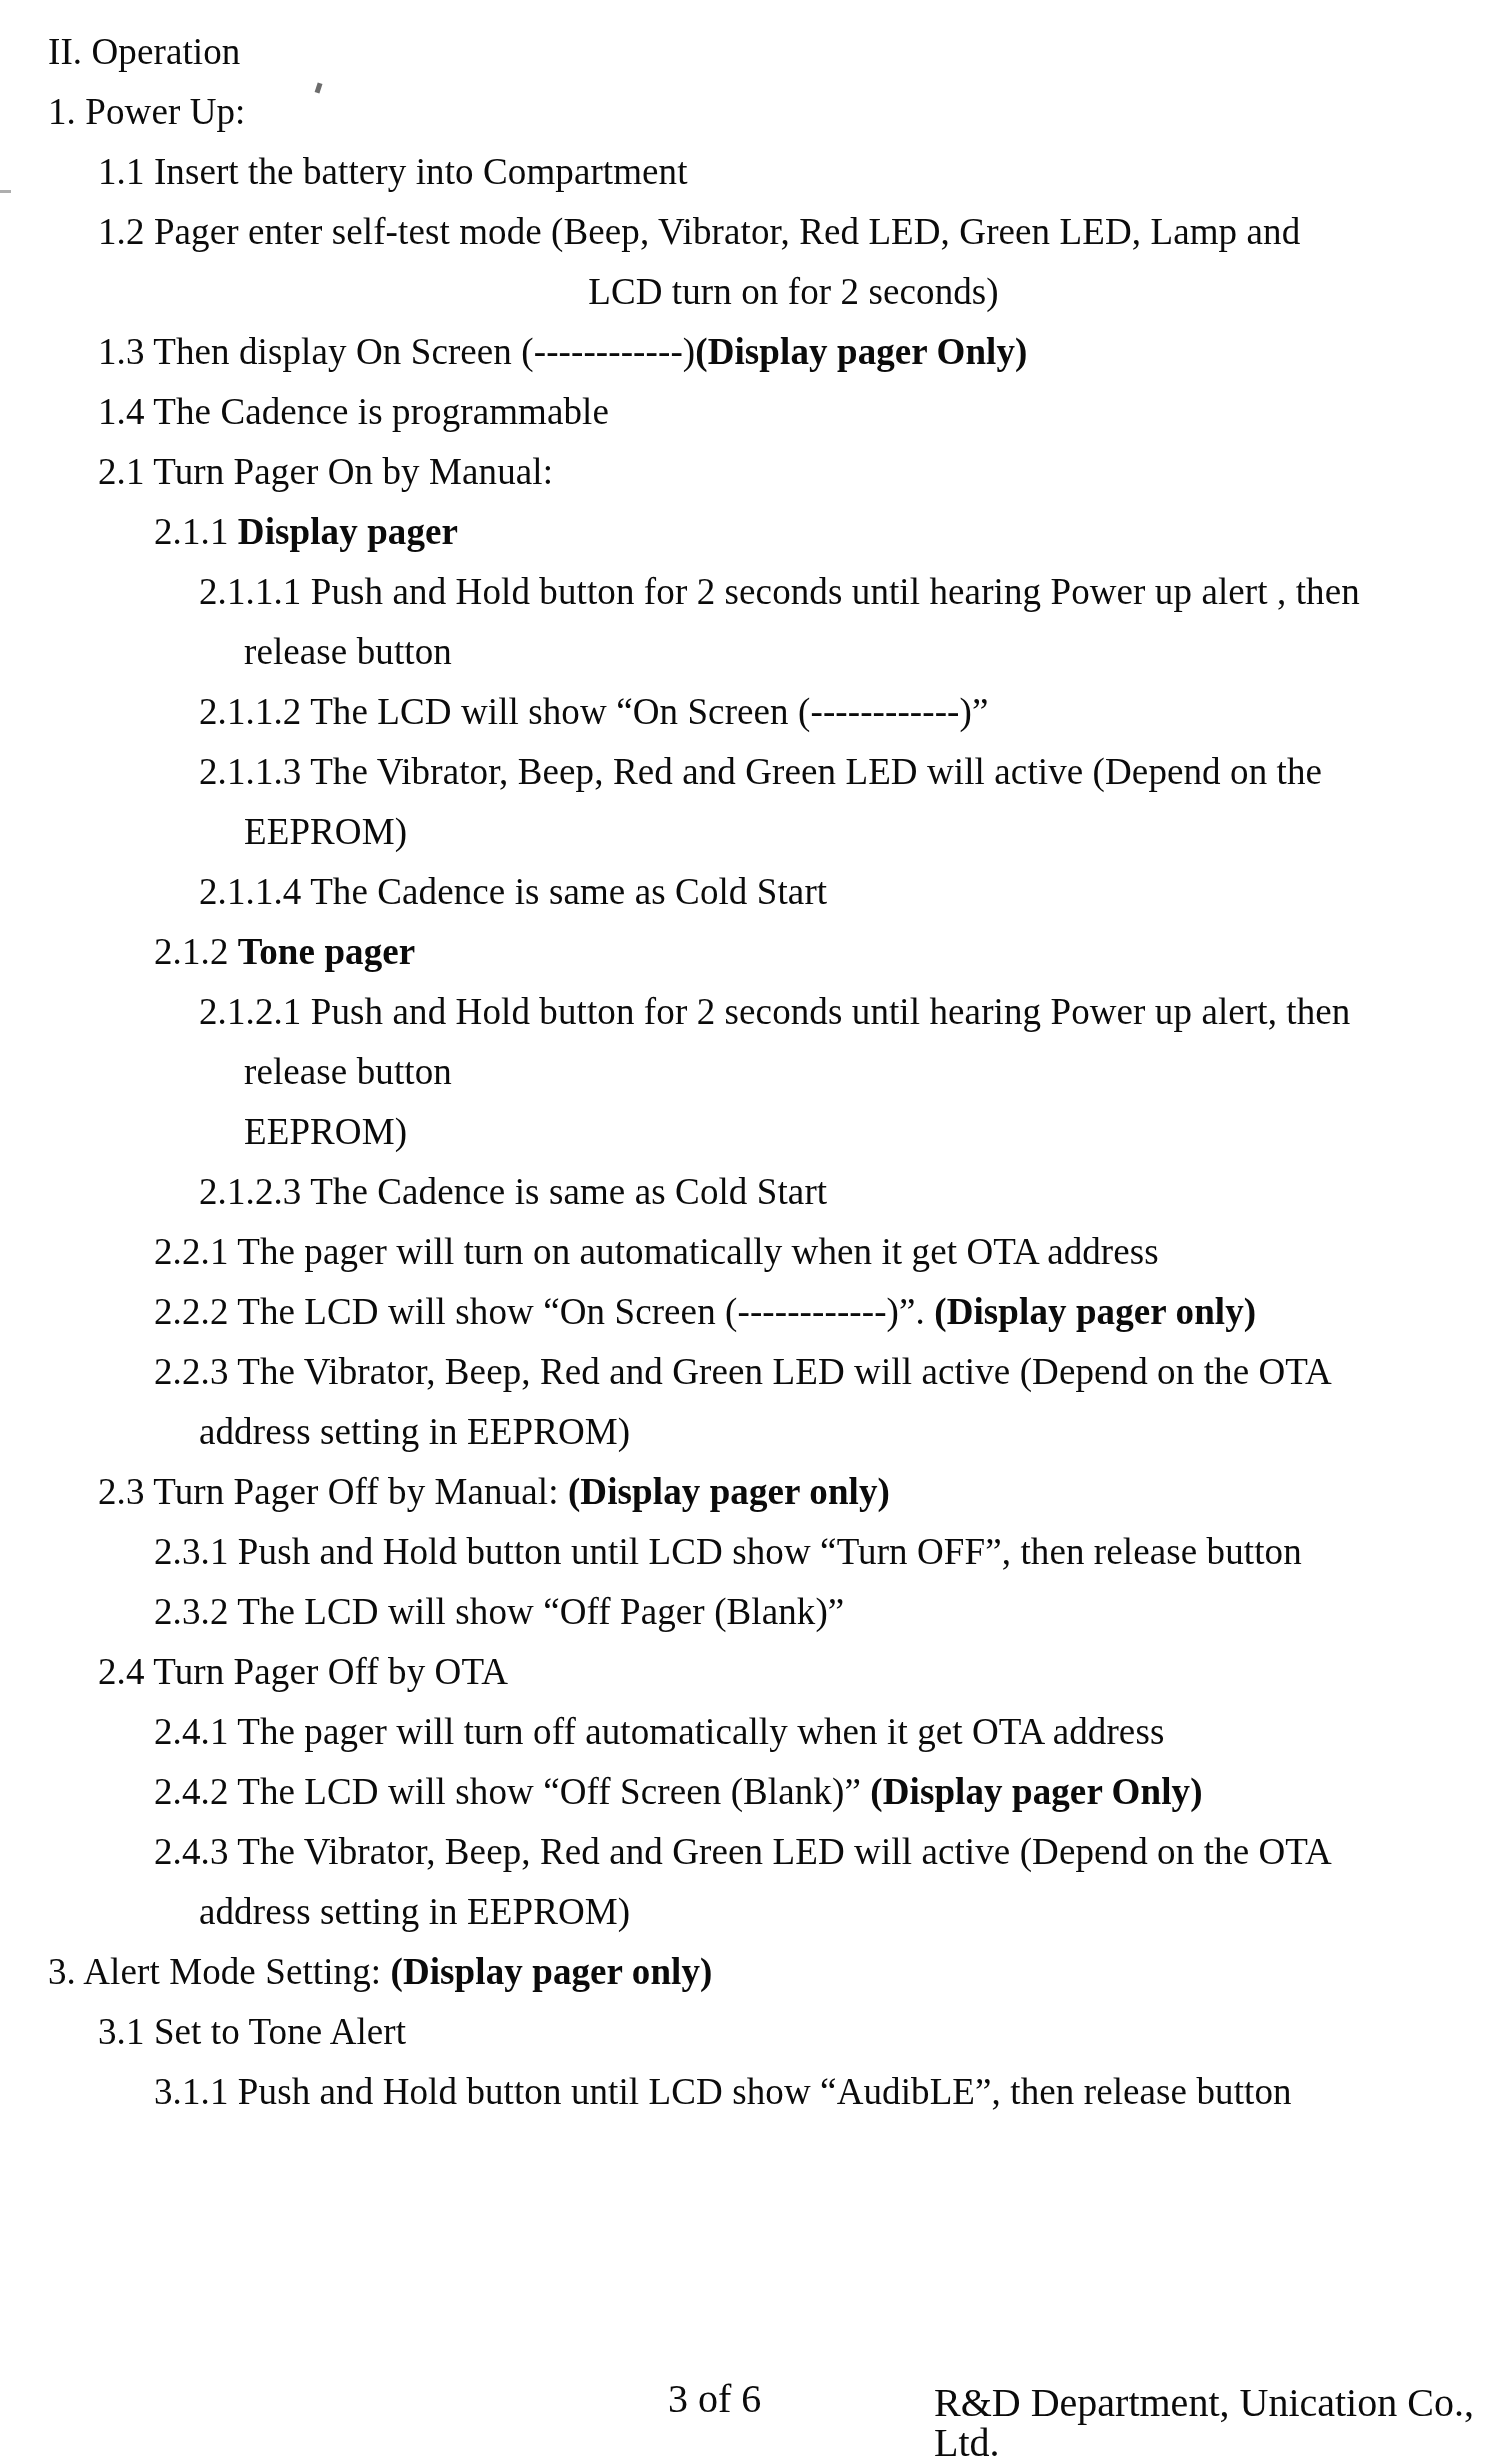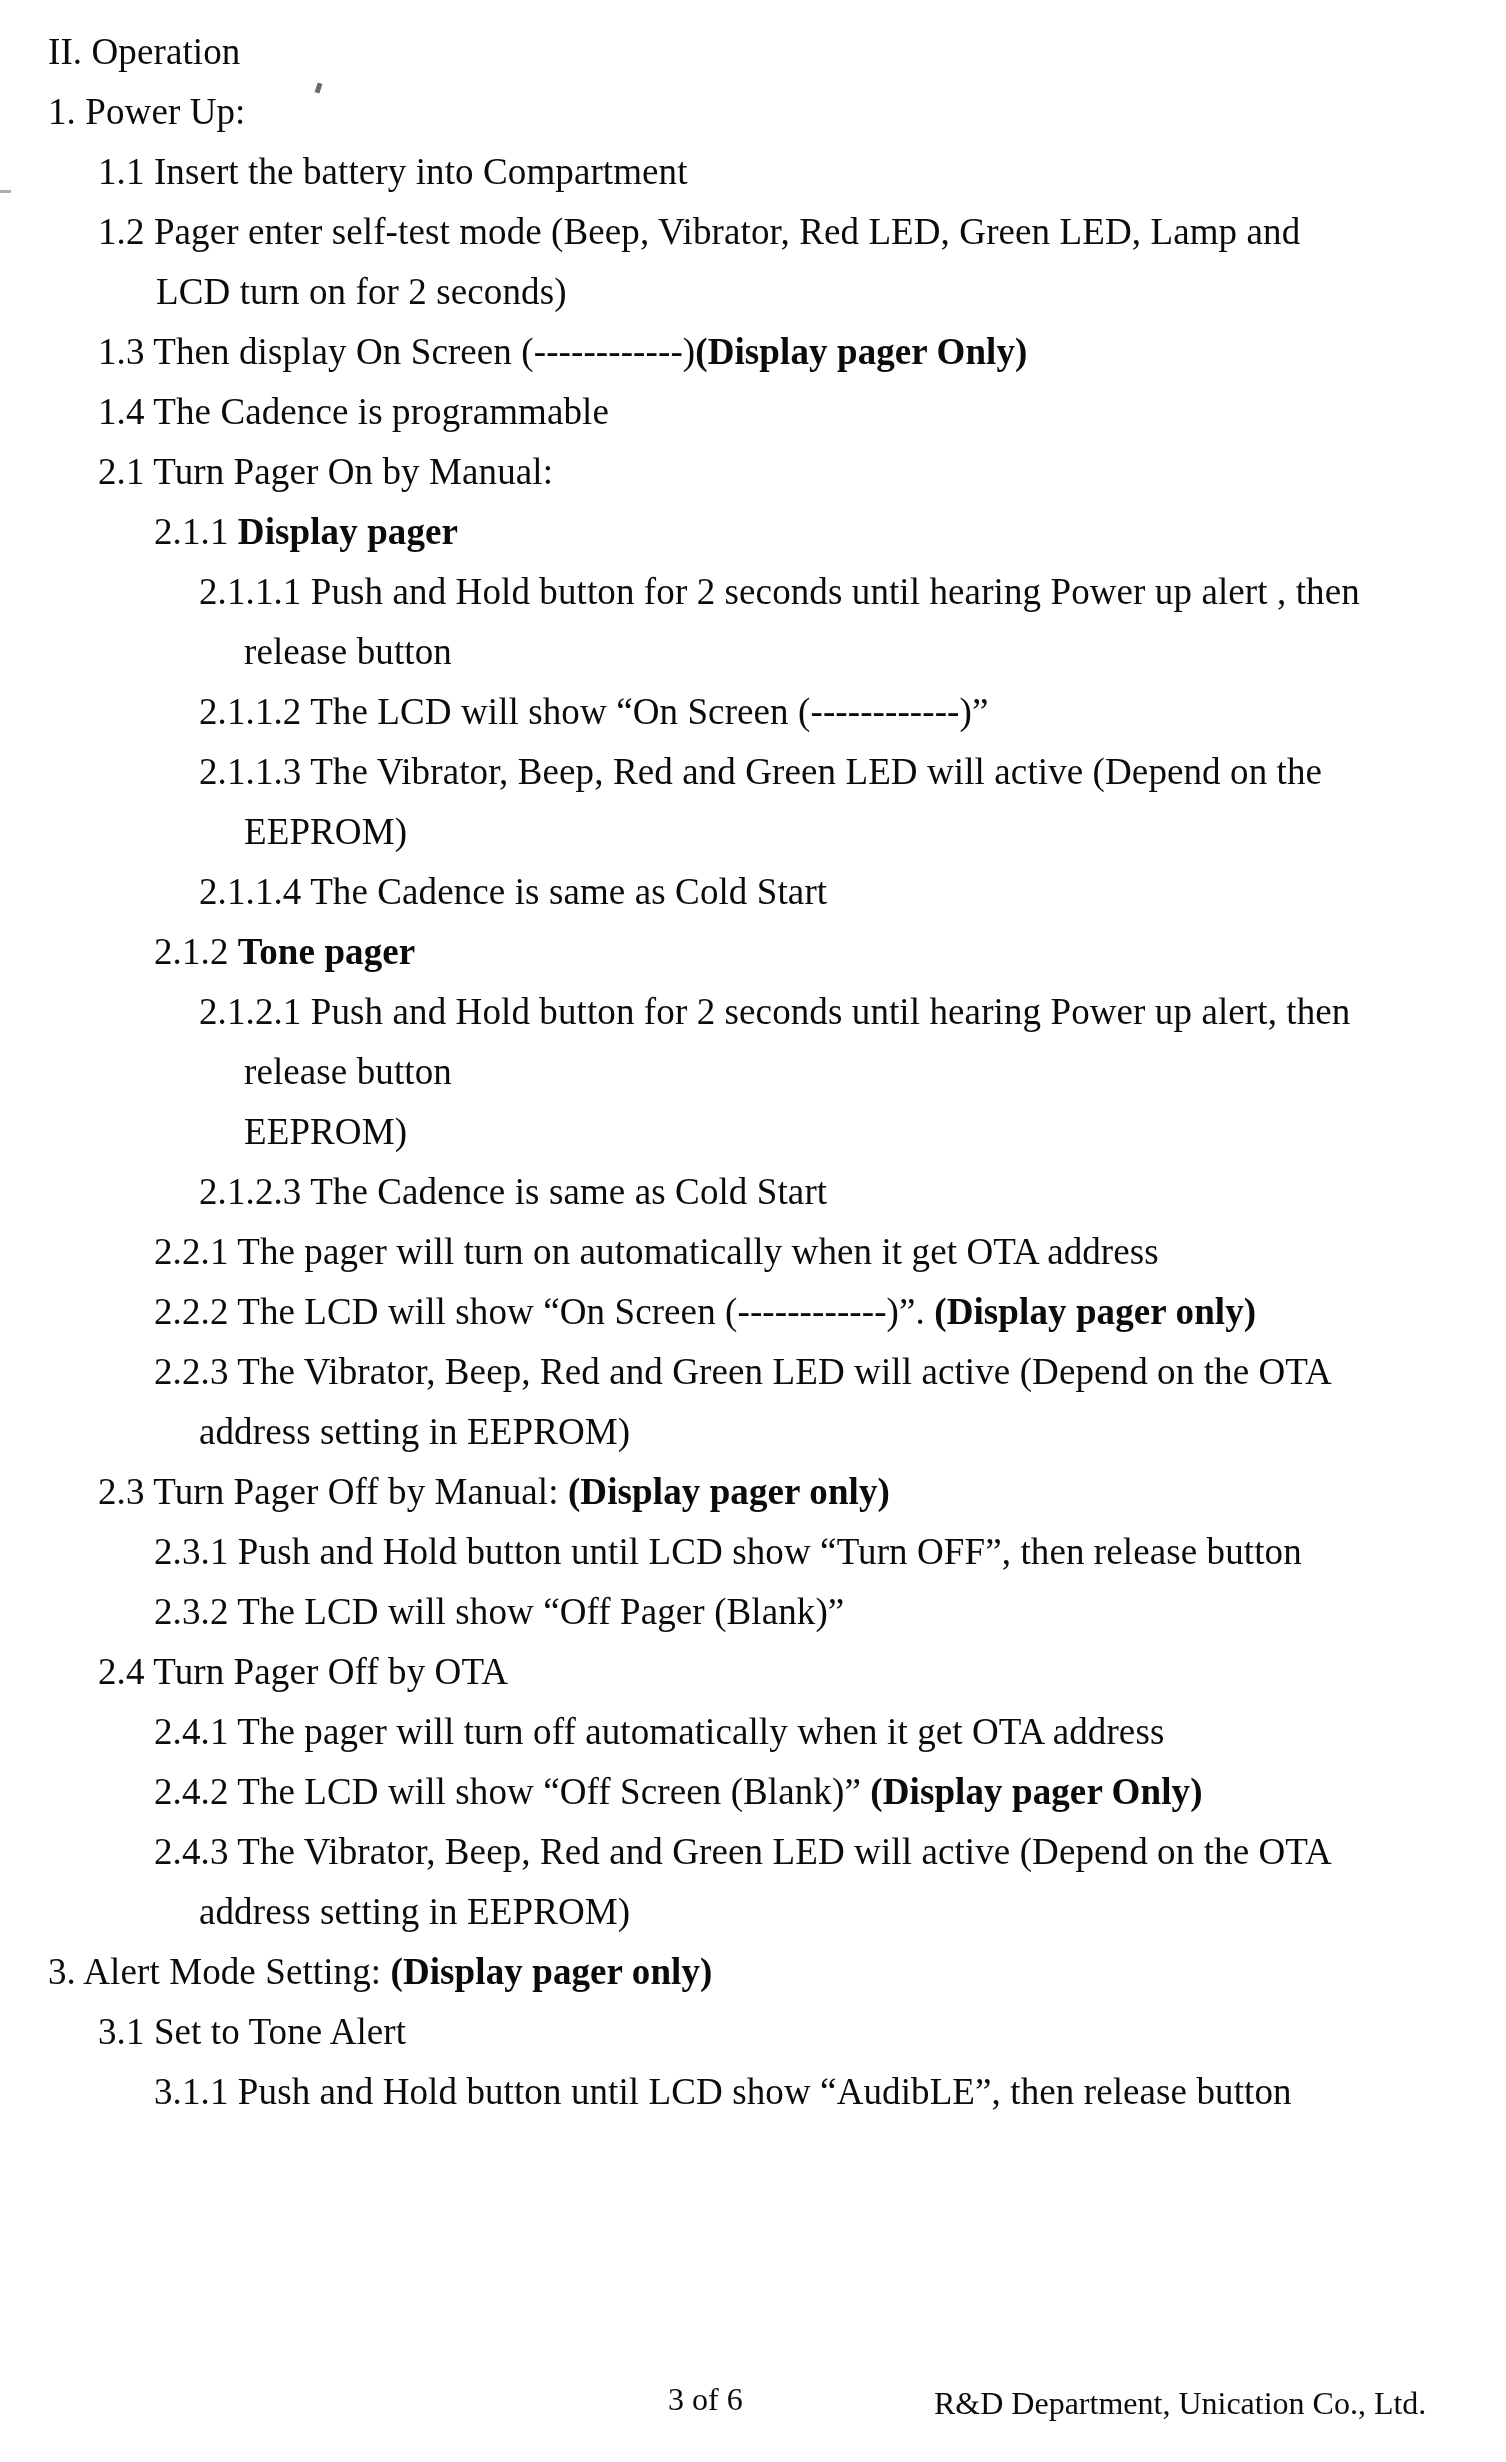--- a/index.html
+++ b/index.html
@@ -29,21 +29,21 @@
     font-size: 37px;
     line-height: 60px;
   }
   .line {
     white-space: nowrap;
     letter-spacing: 0.1px;
   }
   
   .lv0  { padding-left: 0px;   }   
   .lv1  { padding-left: 50px;  }   
-  .lv1w { padding-left: 108px; }   
+  .lv1w { padding-left: 108px; text-align: center; }   
   .lv2  { padding-left: 106px; }   
   .lv2w { padding-left: 151px; }   
   .lv3  { padding-left: 151px; }   
   .lv3w { padding-left: 196px; }   
 
   .b { font-weight: bold; text-align: right; }
 
   .stray-tick {
     position: absolute;
     left: 316px;
@@ -62,21 +62,21 @@
     height: 3.2px;
     background: #9a9a9a;
     opacity: .8;
   }
 
   #footer {
     position: absolute;
     left: 0;
     right: 0;
     top: 2379px;
-    font-size: 32px;
+    font-size: 40px;
     line-height: 40px;
   }
   .footer-inner {
     position: relative;
     width: 1507px;
     height: 40px;
   }
   #page-number {
     position: absolute;
     left: 668px;

